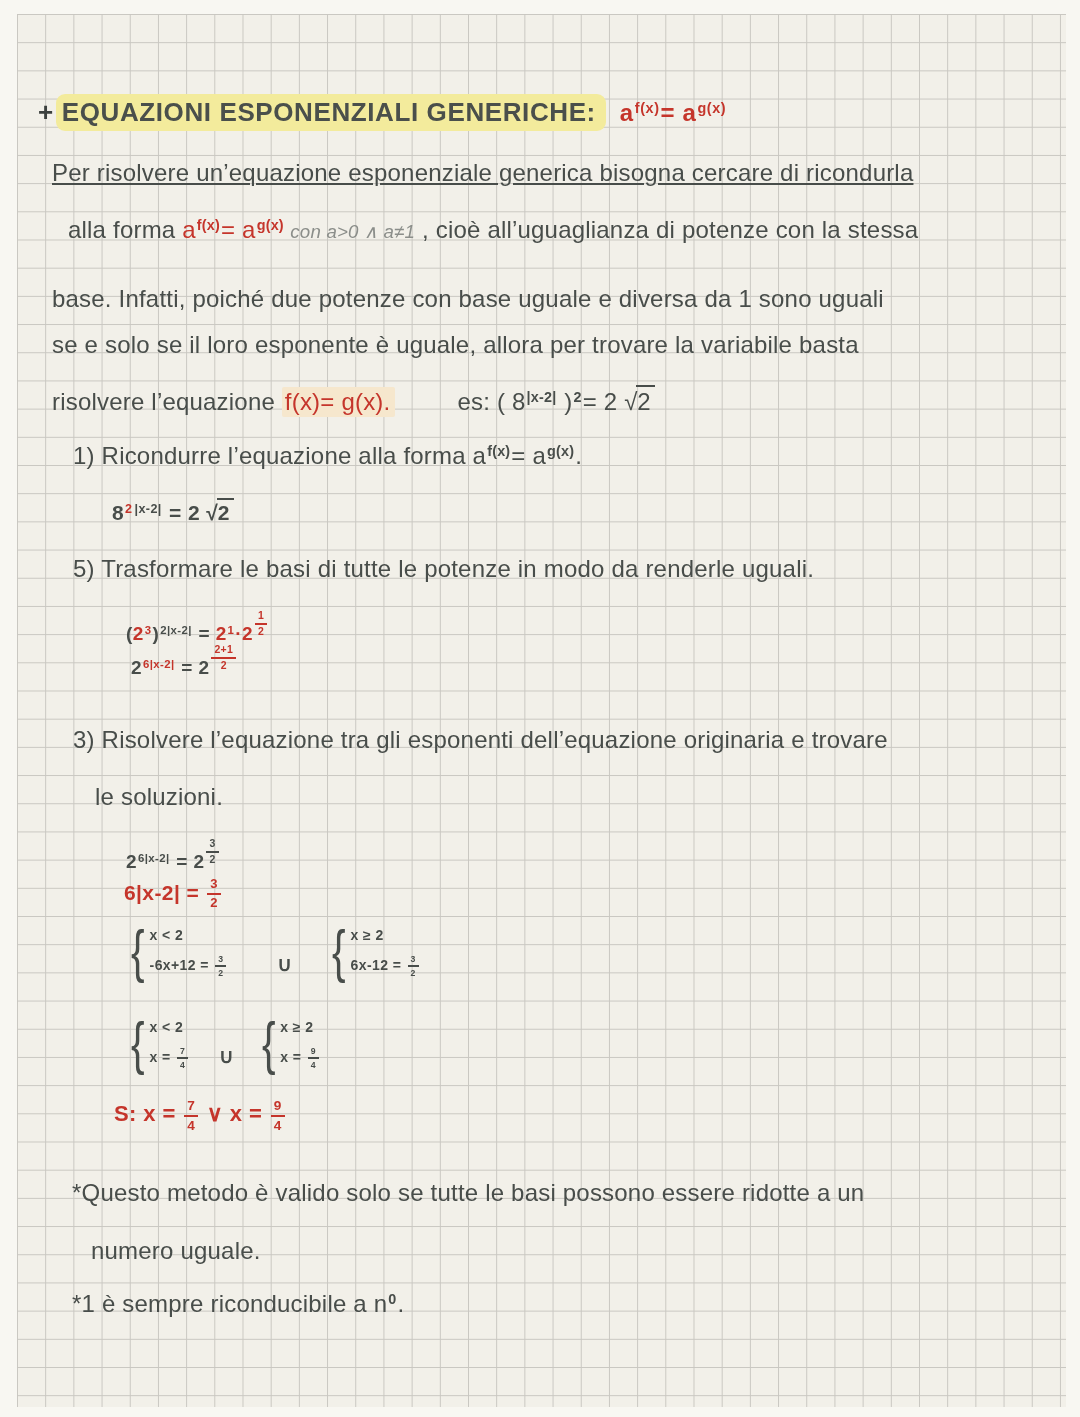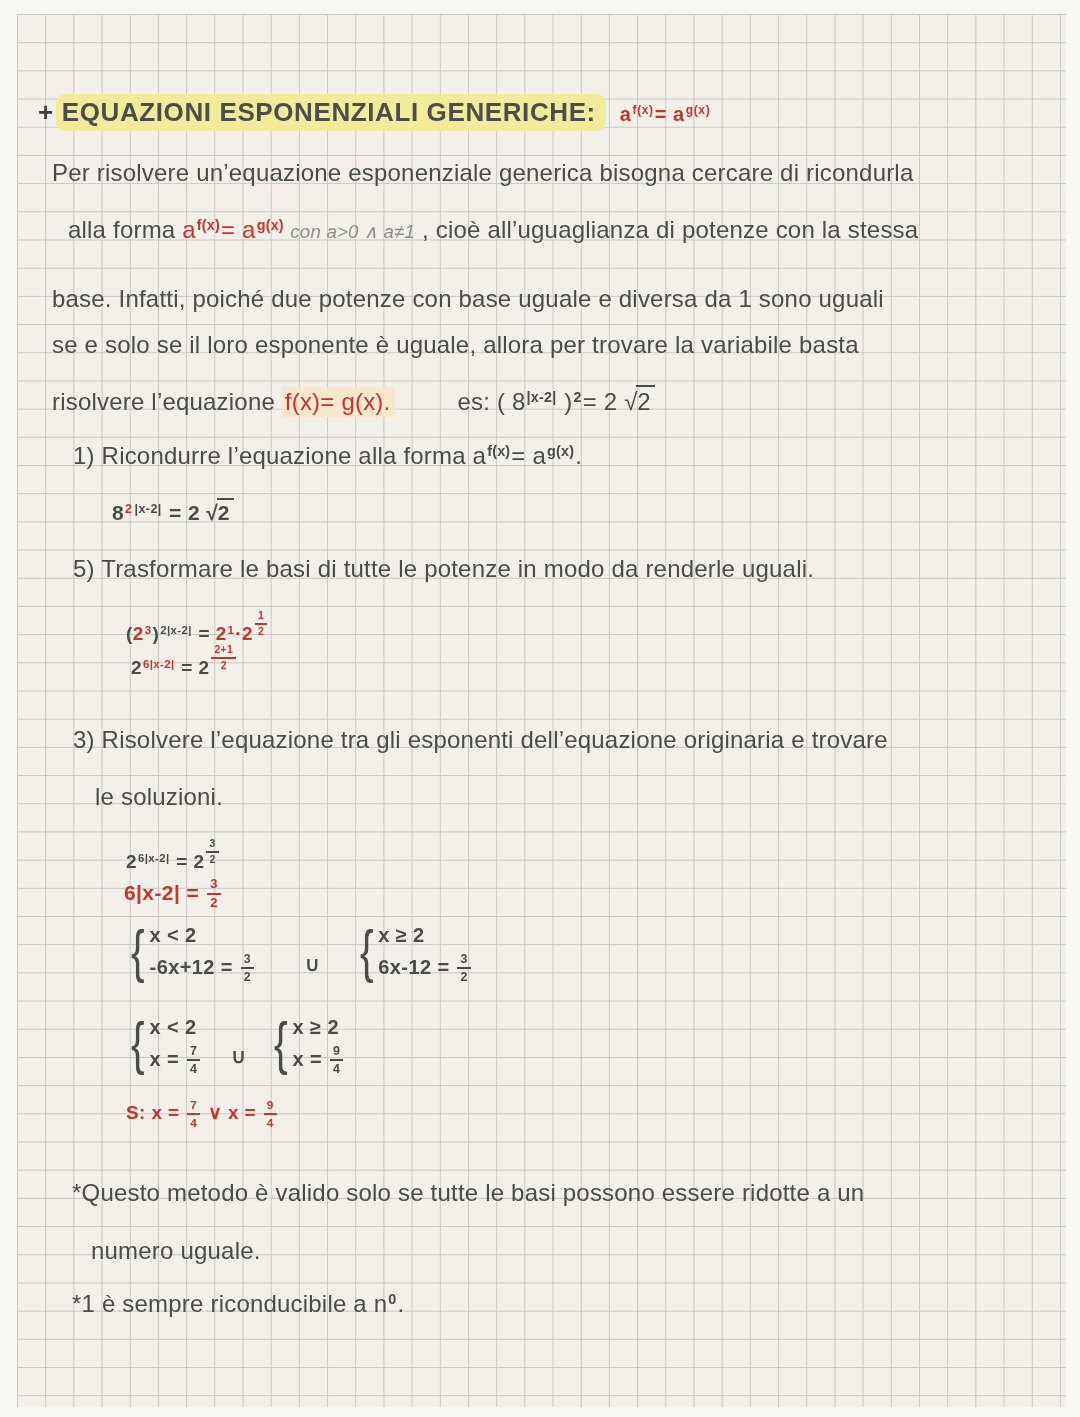--- a/index.html
+++ b/index.html
@@ -28,21 +28,21 @@
   }
   .title-line{font-size:26px;font-weight:bold;letter-spacing:0.6px;}
   .plus{color:#3c403e;font-weight:bold;margin-right:2px;}
   .hly{
     background:#f3eb9c;
     border-radius:9px;
     padding:3px 10px 4px 6px;
     color:#4a4f4b;
     margin-top:28px;
   }
-  .tformula{font-size:20px;font-weight:bold;margin-left:14px;text-align:center;}
+  .tformula{font-size:24px;font-weight:bold;margin-left:14px;text-align:center;}
   .step{font-size:24px;}
   .math{font-weight:bold;font-size:21px;letter-spacing:0.4px;}
   .math-sm{font-weight:bold;font-size:19px;letter-spacing:0.4px;}
   .red{color:#c5352b;}
   .muted{color:#8b8e8a;font-size:0.78em;font-style:italic;}
   .it{}
   .hlred{
     color:#c5352b;
     background:#f6e7cd;
     border-radius:2px;
@@ -60,33 +60,33 @@
   .sqrt .rsign{letter-spacing:0;}
   .sqrt .rad{border-top:2px solid currentColor;padding:1px 4px 0 1px;margin-left:-1px;}
   .gap{display:inline-block;}
   .system{display:inline-flex;align-items:flex-start;}
   .brace{
     font-size:58px;line-height:66px;font-weight:200;
     transform:scaleX(0.7);transform-origin:center;
     margin-right:2px;color:#484d4a;
   }
   .sysrows{display:flex;flex-direction:column;gap:4px;padding-top:4px;}
-  .sysrow{font-size:20px;font-weight:bold;line-height:26px;letter-spacing:0.4px;}
+  .sysrow{font-size:14px;font-weight:bold;line-height:26px;letter-spacing:0.4px;}
   .union{font-size:20px;font-weight:bold;margin-top:10px;}
 </style>
 </head>
 <body>
 
 <div class="grid"></div>
 
 <div class="line title-line" style="left:38px;top:97px;">
   <span class="plus">+</span><span class="hly">EQUAZIONI ESPONENZIALI GENERICHE:</span><span class="tformula"><span class="red">a</span><span class="red sup">f(x)</span><span class="red">= </span><span class="red">a</span><span class="red sup">g(x)</span></span>
 </div>
 
-<div class="line" style="left:52px;top:158px;">Per risolvere un’equazione esponenziale generica bisogna cercare di ricondurla</div>
+<div class="line" style="left:52px;top:158px;text-decoration:underline;">Per risolvere un’equazione esponenziale generica bisogna cercare di ricondurla</div>
 <div class="line" style="left:68px;top:215px;"><span>alla forma </span><span class="red">a</span><span class="red sup">f(x)</span><span class="red">= </span><span class="red">a</span><span class="red sup">g(x)</span><span class="muted"> con a&gt;0 ∧ a≠1</span><span> , cioè all’uguaglianza di potenze con la stessa</span></div>
 <div class="line" style="left:52px;top:272px;margin-top:12px;">base. Infatti, poiché due potenze con base uguale e diversa da 1 sono uguali</div>
 <div class="line" style="left:52px;top:330px;">se e solo se il loro esponente è uguale, allora per trovare la variabile basta</div>
 <div class="line" style="left:52px;top:387px;"><span>risolvere l’equazione </span><span class="hlred">f(x)= g(x).</span><span class="gap" style="width: 62px;"></span><span class="it">es: </span><span>( 8</span><span class="sup">|x-2|</span><span> )</span><span class="sup">2</span><span>= 2 </span><span class="sqrt"><span class="rsign">√</span><span class="rad">2</span></span></div>
 
 <div class="line step" style="left:73px;top:441px;"><span>1) Ricondurre l’equazione alla forma </span><span>a</span><span class="sup">f(x)</span><span>= </span><span>a</span><span class="sup">g(x)</span><span>.</span></div>
 <div class="line math" style="left:112px;top:498px;"><span>8</span><span class="red sup">2</span><span class="sup">|x-2|</span><span> = 2 </span><span class="sqrt"><span class="rsign">√</span><span class="rad">2</span></span></div>
 
 <div class="line step" style="left:73px;top:554px;">5) Trasformare le basi di tutte le potenze in modo da renderle uguali.</div>
 <div class="line math-sm" style="left:126px;top:610px;"><span>(</span><span class="red">2</span><span class="red sup">3</span><span>)</span><span class="sup">2|x-2|</span><span> = </span><span class="red">2</span><span class="red sup">1</span><span class="red">·</span><span class="red">2</span><span class="red frac supf"><span class="num">1</span><span class="den">2</span></span></div>
@@ -126,17 +126,17 @@
   <span class="union" style="display:inline-block;margin:10px 18px 0 22px;">∪</span>
   <span class="system">
     <span class="brace">{</span>
     <span class="sysrows">
       <span class="sysrow"><span>x ≥ 2</span></span>
       <span class="sysrow"><span>x = </span><span class="frac"><span class="num">9</span><span class="den">4</span></span></span>
     </span>
   </span>
 </div>
 
-<div class="line math" style="left:126px;top:1098px;font-size:19px;"><span class="red">S: x = </span><span class="red frac"><span class="num">7</span><span class="den">4</span></span><span class="red"> ∨ x = </span><span class="red frac"><span class="num">9</span><span class="den">4</span></span></div>
+<div class="line math" style="left:114px;top:1098px;font-size:22px;"><span class="red">S: x = </span><span class="red frac"><span class="num">7</span><span class="den">4</span></span><span class="red"> ∨ x = </span><span class="red frac"><span class="num">9</span><span class="den">4</span></span></div>
 
 <div class="line" style="left:72px;top:1178px;">*Questo metodo è valido solo se tutte le basi possono essere ridotte a un</div>
 <div class="line" style="left:91px;top:1236px;">numero uguale.</div>
 <div class="line" style="left:72px;top:1289px;"><span>*1 è sempre riconducibile a n</span><span class="sup">0</span><span>.</span></div>
 
 </body></html>

